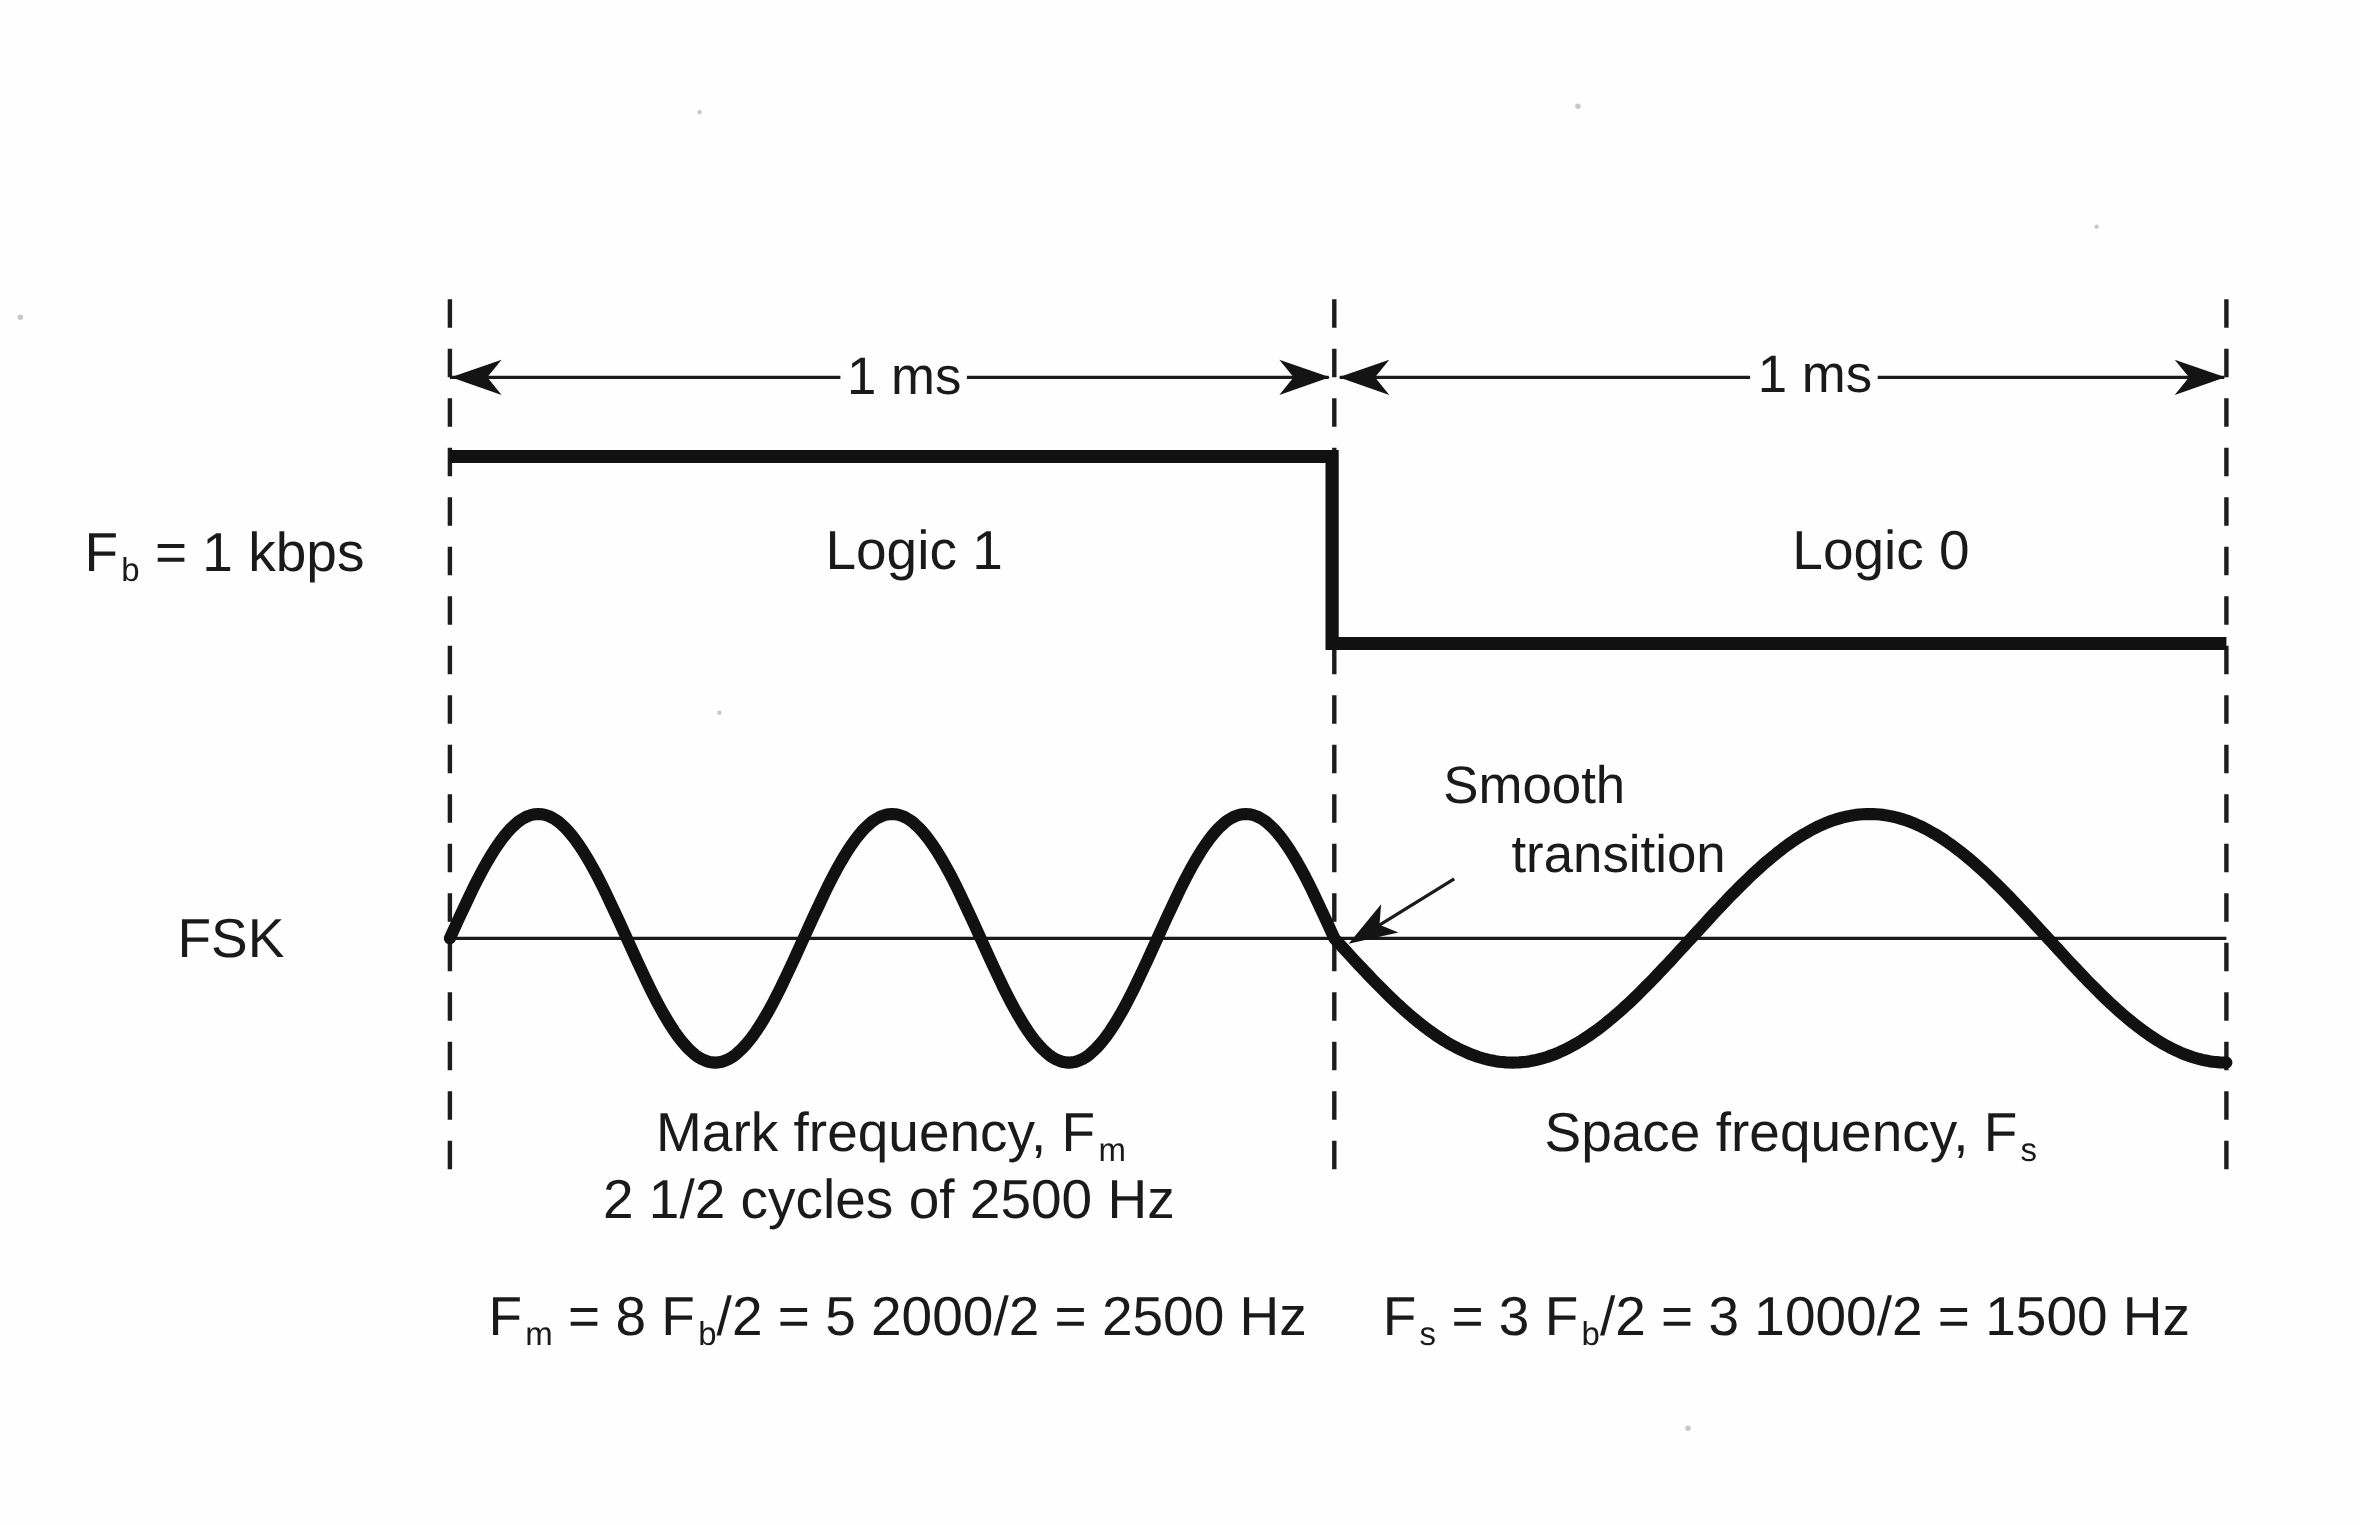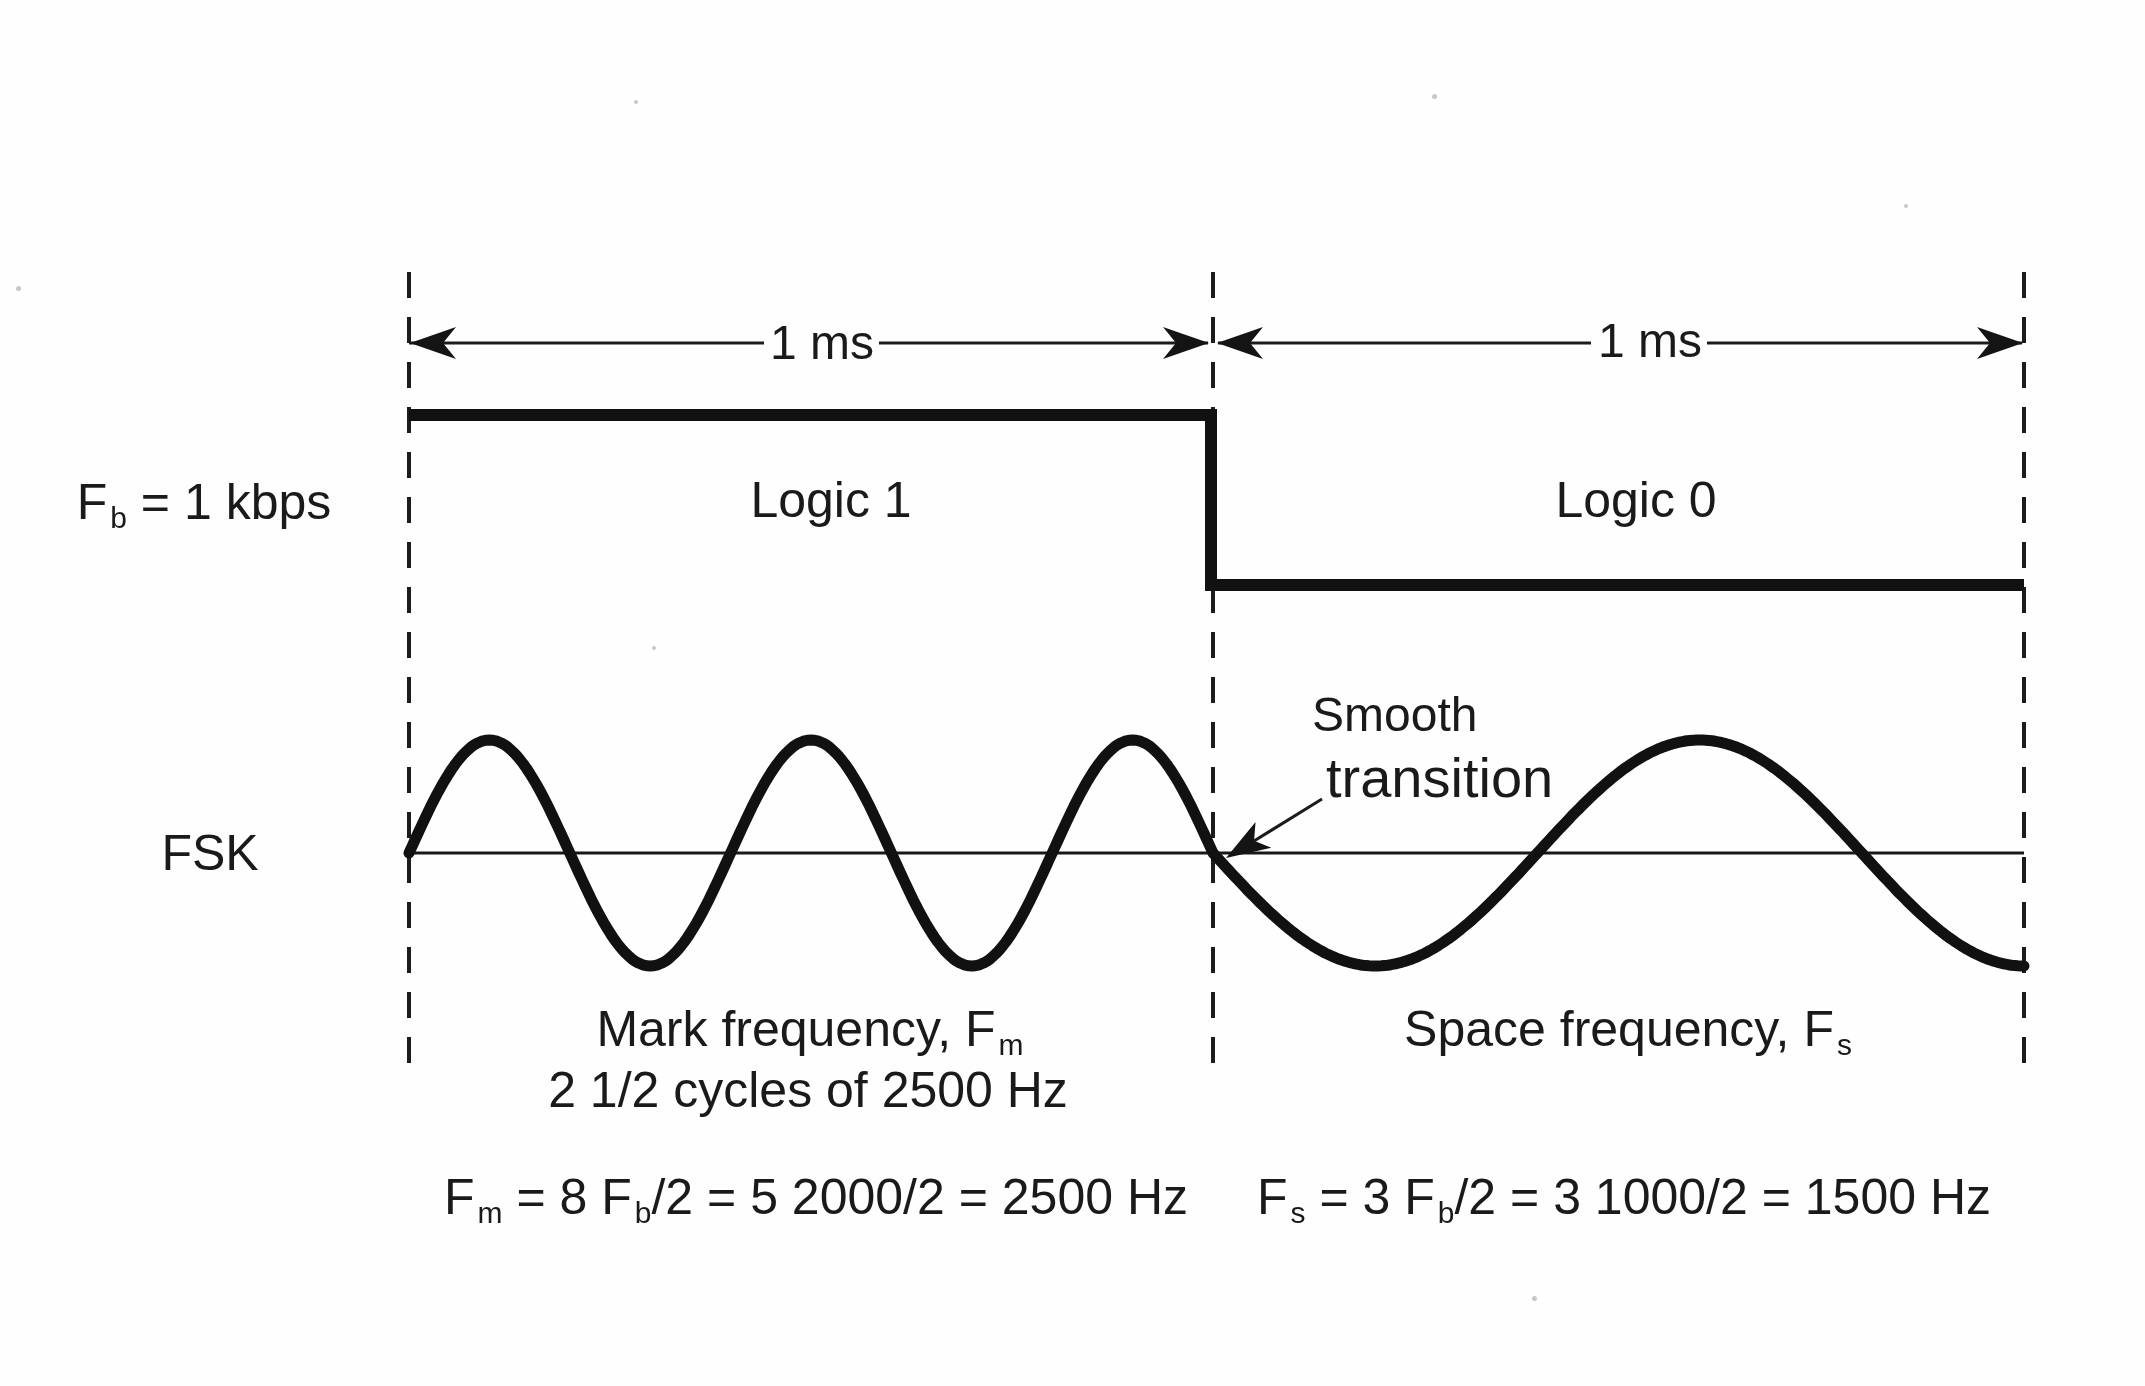--- a/index.html
+++ b/index.html
@@ -60,26 +60,26 @@
 
     <path d="M1322,799 L1254,841" stroke="#1c1c1c" stroke-width="3" fill="none"></path>
     <polygon points="0,0 44,-15 33,0 44,15" transform="translate(1226,858) rotate(-31.7)" fill="#141414"></polygon>
   </svg>
 
   <div class="lbl dim-label" style="left:822px;top:343px;">1 ms</div>
   <div class="lbl dim-label" style="left:1650px;top:341px;">1 ms</div>
 
   <div class="lbl" style="left:204px;top:502px;"><span>F</span><span class="sub">b</span><span> = 1 kbps</span></div>
   <div class="lbl" style="left:800px;top:500px;margin-left:31px;">Logic 1</div>
-  <div class="lbl" style="left:1636px;top:500px;">Logic 0</div>
+  <div class="lbl" style="left:1710px;top:500px;">Logic 0</div>
 
   <div class="lbl" style="left:210px;top:853px;">FSK</div>
 
   <div class="lbl left-align" style="left:1312px;top:715px;font-size:48px;">Smooth</div>
-  <div class="lbl left-align" style="left:1326px;top:778px;font-size:56px;">transition</div>
+  <div class="lbl left-align" style="left:1374px;top:778px;font-size:48px;">transition</div>
 
   <div class="lbl" style="left:810px;top:1029px;"><span>Mark frequency, F</span><span class="sub">m</span></div>
   <div class="lbl" style="left:808px;top:1090px;">2 1/2 cycles of 2500 Hz</div>
 
   <div class="lbl" style="left:1628px;top:1029px;"><span>Space frequency, F</span><span class="sub">s</span></div>
 
   <div class="lbl" style="left:816px;top:1197px;"><span>F</span><span class="sub">m</span><span> = 8 F</span><span class="sub">b</span><span>/2 = 5 2000/2 = 2500 Hz</span></div>
   <div class="lbl" style="left:1624px;top:1197px;"><span>F</span><span class="sub">s</span><span> = 3 F</span><span class="sub">b</span><span>/2 = 3 1000/2 = 1500 Hz</span></div>
 
   <div class="speck" style="left:1432px;top:94px;width:5px;height:5px;"></div>

